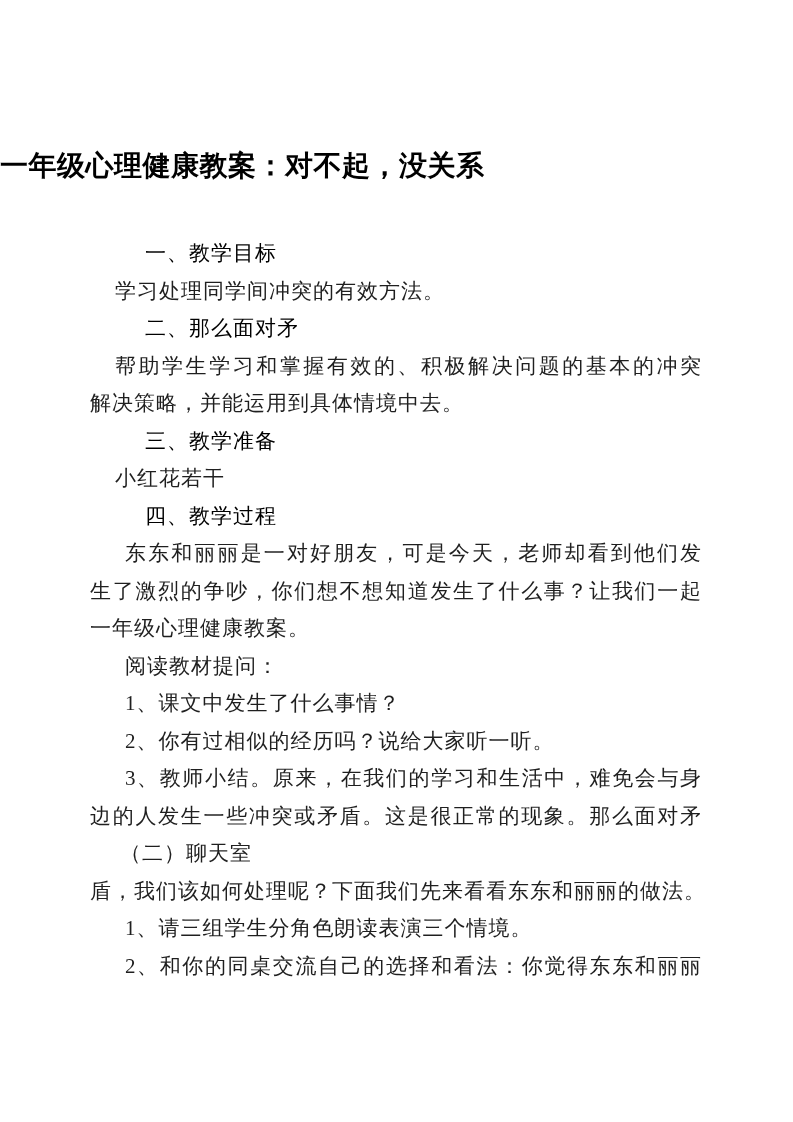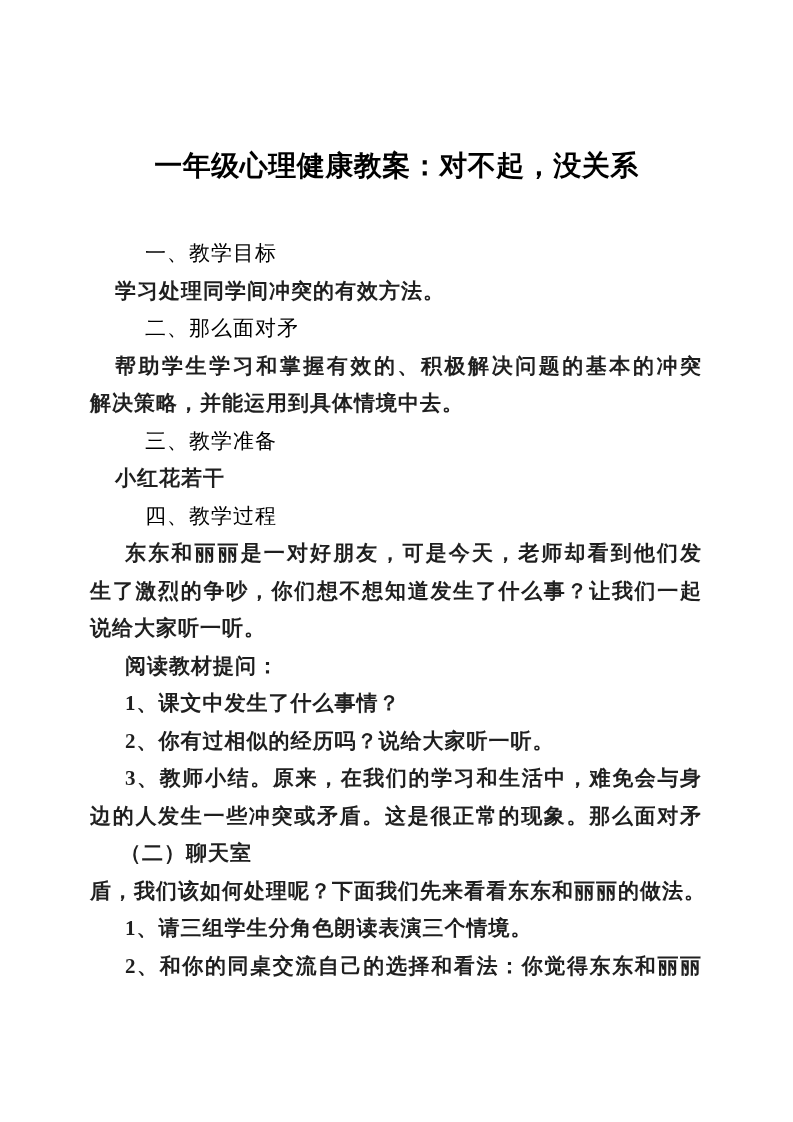--- a/index.html
+++ b/index.html
@@ -13,42 +13,41 @@
     height: 1122px;
     background: #ffffff;
     overflow: hidden;
     font-family: "Liberation Serif", serif;
   }
   .doc-title {
     position: absolute;
     top: 146px;
     left: 0;
     right: 0;
-    text-align: center;
+    text-align: left;
     font-size: 28px;
     line-height: 40px;
     font-weight: 700;
     color: #000000;
     letter-spacing: 0.5px;
     font-family: "Liberation Sans", sans-serif;
   }
   .doc-body {
     position: absolute;
     top: 235px;
     left: 90px;
     width: 612px;
     color: #1f1f1f;
   }
   .line {
     min-height: 37.5px;
     line-height: 37.5px;
     font-size: 21px;
     letter-spacing: 1px;
     white-space: nowrap;
-    font-weight: bold;
   }
   .line.justify {
     white-space: normal;
     text-align: justify;
     text-align-last: justify;
   }
   .line.heading {
     font-weight: 400;
     color: #000000;
   }
@@ -67,21 +66,21 @@
       <div class="line heading ind-heading">一、教学目标</div>
       <div class="line ind-small">学习处理同学间冲突的有效方法。</div>
       <div class="line heading ind-heading">二、那么面对矛</div>
       <div class="line ind-small justify">帮助学生学习和掌握有效的、积极解决问题的基本的冲突</div>
       <div class="line ind-none">解决策略，并能运用到具体情境中去。</div>
       <div class="line heading ind-heading">三、教学准备</div>
       <div class="line ind-small">小红花若干</div>
       <div class="line heading ind-heading">四、教学过程</div>
       <div class="line ind-list justify">东东和丽丽是一对好朋友，可是今天，老师却看到他们发</div>
       <div class="line ind-none justify">生了激烈的争吵，你们想不想知道发生了什么事？让我们一起</div>
-      <div class="line ind-none">说给大家听一听。</div>
+      <div class="line ind-none">一年级心理健康教案。</div>
       <div class="line ind-list">阅读教材提问：</div>
       <div class="line ind-list">1、课文中发生了什么事情？</div>
       <div class="line ind-list">2、你有过相似的经历吗？说给大家听一听。</div>
       <div class="line ind-list justify">3、教师小结。原来，在我们的学习和生活中，难免会与身</div>
       <div class="line ind-none justify">边的人发生一些冲突或矛盾。这是很正常的现象。那么面对矛</div>
       <div class="line ind-bracket">（二）聊天室</div>
       <div class="line ind-none">盾，我们该如何处理呢？下面我们先来看看东东和丽丽的做法。</div>
       <div class="line ind-list">1、请三组学生分角色朗读表演三个情境。</div>
       <div class="line ind-list justify">2、和你的同桌交流自己的选择和看法：你觉得东东和丽丽</div>
     </div>

